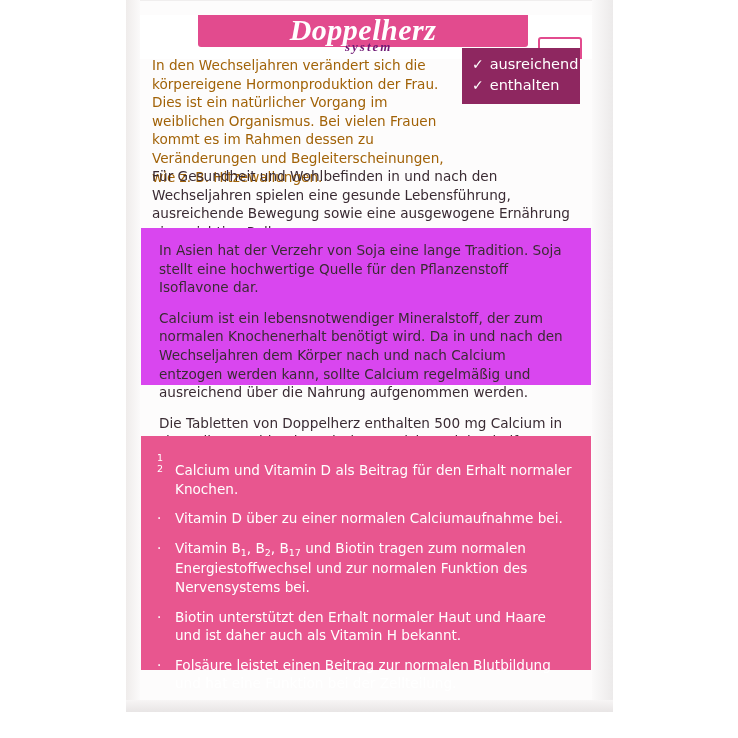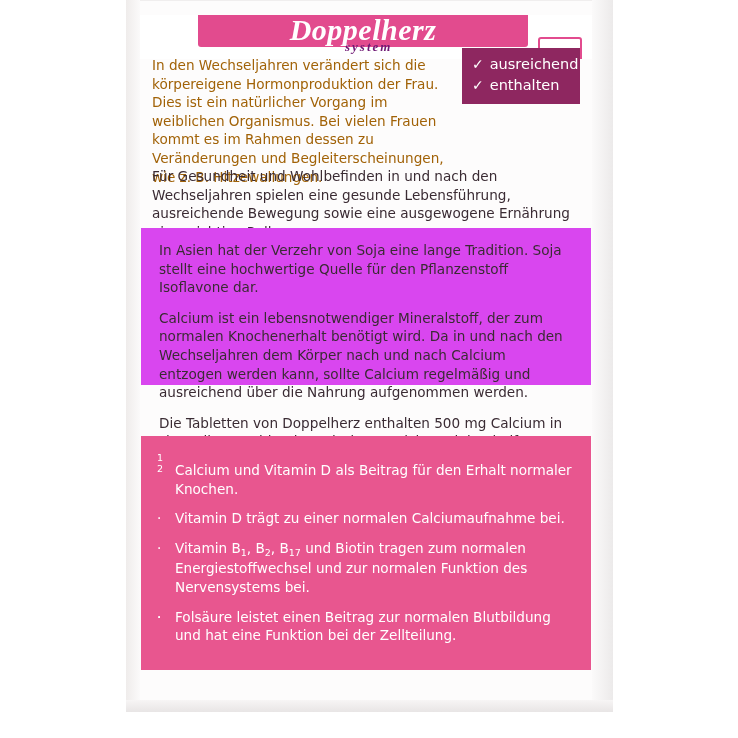--- a/index.html
+++ b/index.html
@@ -262,28 +262,29 @@
   <div class="block-magenta">
     <div class="claim">
       <span class="marker sup">1</span>
     </div>
     <div class="claim">
       <span class="marker sup">2</span>
       <span>Calcium und Vitamin D als Beitrag für den Erhalt normaler Knochen.</span>
     </div>
     <div class="claim">
       <span class="marker dot">·</span>
-      <span>Vitamin D trägt zu einer normalen Calciumaufnahme bei.</span>
+      <span>Vitamin D über zu einer normalen Calciumaufnahme bei.</span>
     </div>
     <div class="claim">
       <span class="marker dot">·</span>
       <span>Vitamin B<sub>1</sub>, B<sub>2</sub>, B<sub>17</sub> und Biotin tragen zum normalen Energiestoffwechsel und zur normalen Funktion des Nervensystems bei.</span>
     </div>
     <div class="claim">
       <span class="marker dot">·</span>
+      <span>Biotin unterstützt den Erhalt normaler Haut und Haare und ist daher auch als Vitamin H bekannt.</span>
     </div>
     <div class="claim">
       <span class="marker dot">·</span>
       <span>Folsäure leistet einen Beitrag zur normalen Blutbildung und hat eine Funktion bei der Zellteilung.</span>
     </div>
   </div>
 
 </div>
 
 </body></html>

